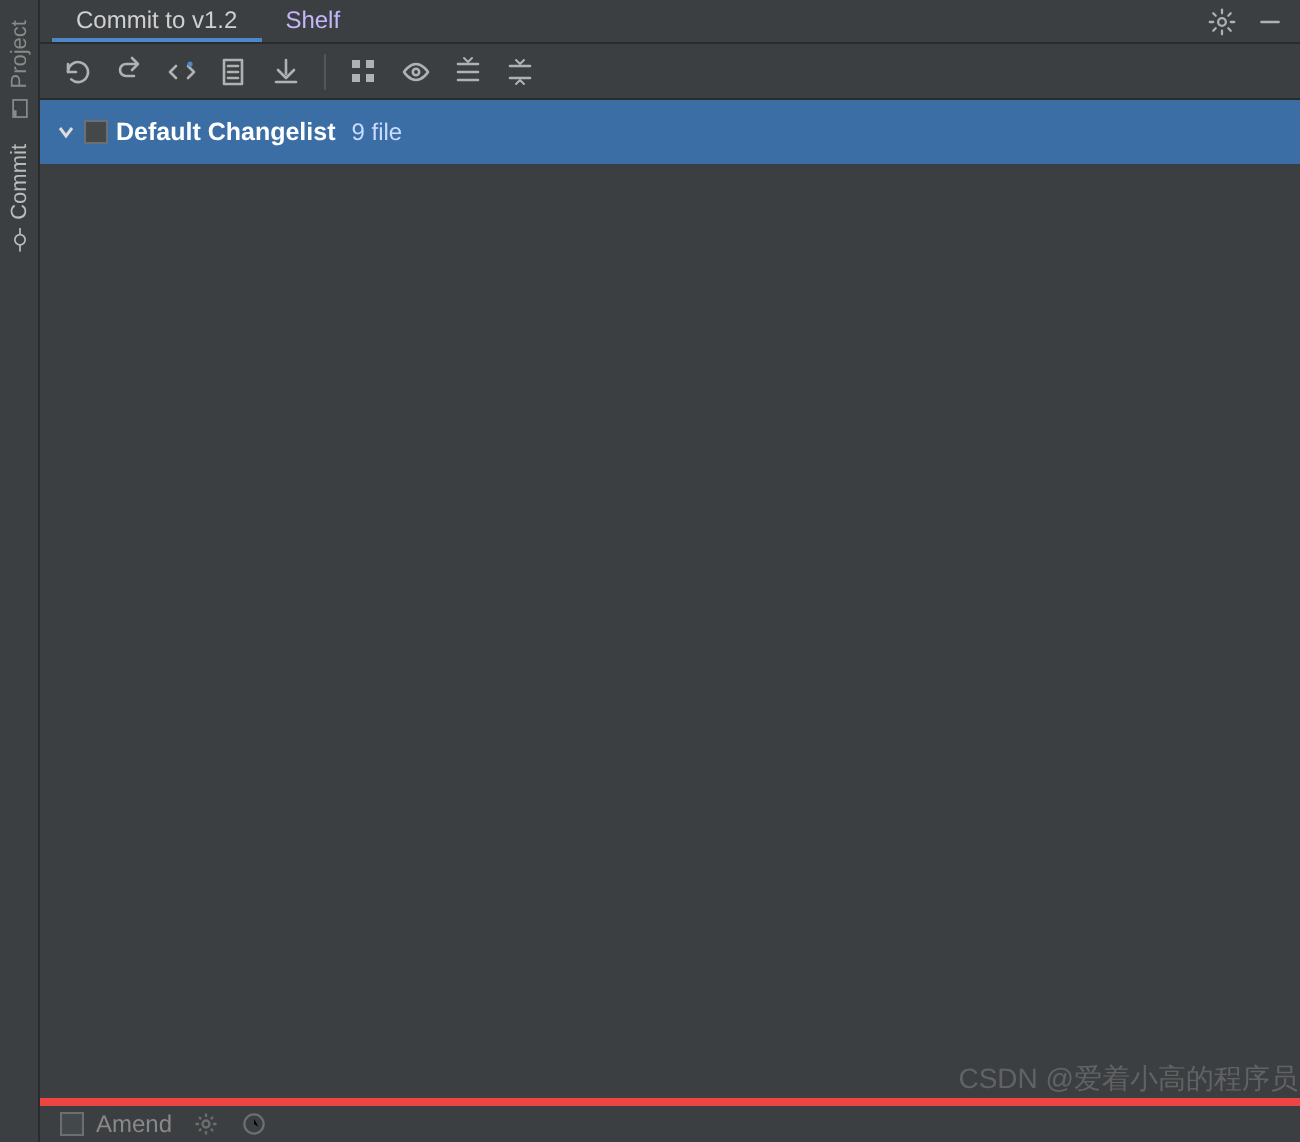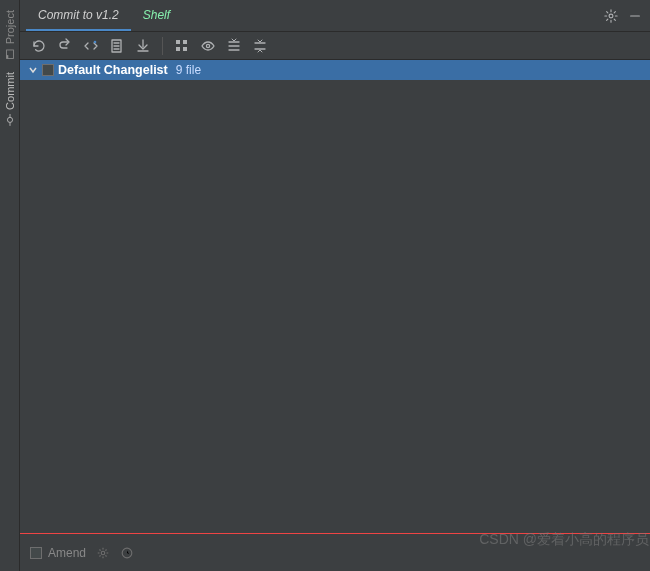--- a/index.html
+++ b/index.html
@@ -39,34 +39,33 @@
   }
   
   .main {
     flex: 1;
     display: flex;
     flex-direction: column;
     background: #3c3f41;
   }
   
   .tabrow {
-    height: 32px;
+    height: 22px;
     display: flex;
     align-items: stretch;
     background: #3c3f41;
     border-bottom: 1px solid #2b2b2b;
     padding-left: 6px;
-    font-style: italic;
   }
   .tab {
     padding: 0 12px;
     display: flex;
     align-items: center;
     font-size: 12px;
-    color: #86efac;
+    color: #c4b5fd;
     cursor: pointer;
     border-bottom: 2px solid transparent;
   }
   .tab.active {
     color: #d0d0d0;
     border-bottom: 2px solid #4a88c7;
     background: #3c3f41;
   }
   .tabrow-spacer { flex: 1; }
   .tabrow-icons { display: flex; align-items: center; gap: 10px; padding-right: 8px; }
@@ -94,21 +93,21 @@
   .ico { display:block; }
   .ico path, .ico line, .ico polyline, .ico rect, .ico circle, .ico polygon { stroke:#afb1b3; stroke-width:1.3; fill:none; stroke-linecap:round; stroke-linejoin:round; }
   .ico .fill { fill:#afb1b3; stroke:none; }
   
   .tree {
     flex: 1;
     overflow: auto;
     background: #3c3f41;
   }
   .tree-row {
-    height: 20px;
+    height: 32px;
     display: flex;
     align-items: center;
     padding-left: 8px;
     gap: 4px;
     white-space: nowrap;
   }
   .tree-row.selected {
     background: #3a6ea5;
     color: #ffffff;
   }
@@ -128,22 +127,22 @@
   .file-name { color:#bbbbbb; }
   .pixelate {
     display:inline-block;
     height:14px;
     margin-left:6px;
     background: repeating-linear-gradient(90deg,#4a4f52 0 12px,#3c3f41 12px 20px,#55595b 20px 34px,#3c3f41 34px 42px);
     filter: blur(0.4px);
   }
   
   .bottombar {
-    height: 38px;
-    border-top: 1px solid #ef4444;
+    height: 22px;
+    border-top: 4px solid #ef4444;
     display:flex;
     align-items:center;
     padding: 0 10px;
     gap:10px;
   }
   .amend { display:flex; align-items:center; gap:6px; color:#888; cursor:pointer; }
   .bottombar .mini-ico { width:14px; height:14px; cursor:pointer; }
   .bottombar .mini-ico path, .bottombar .mini-ico circle { stroke:#6e6e6e; fill:none; stroke-width:1.3; }
   .watermark {
     position:absolute;

